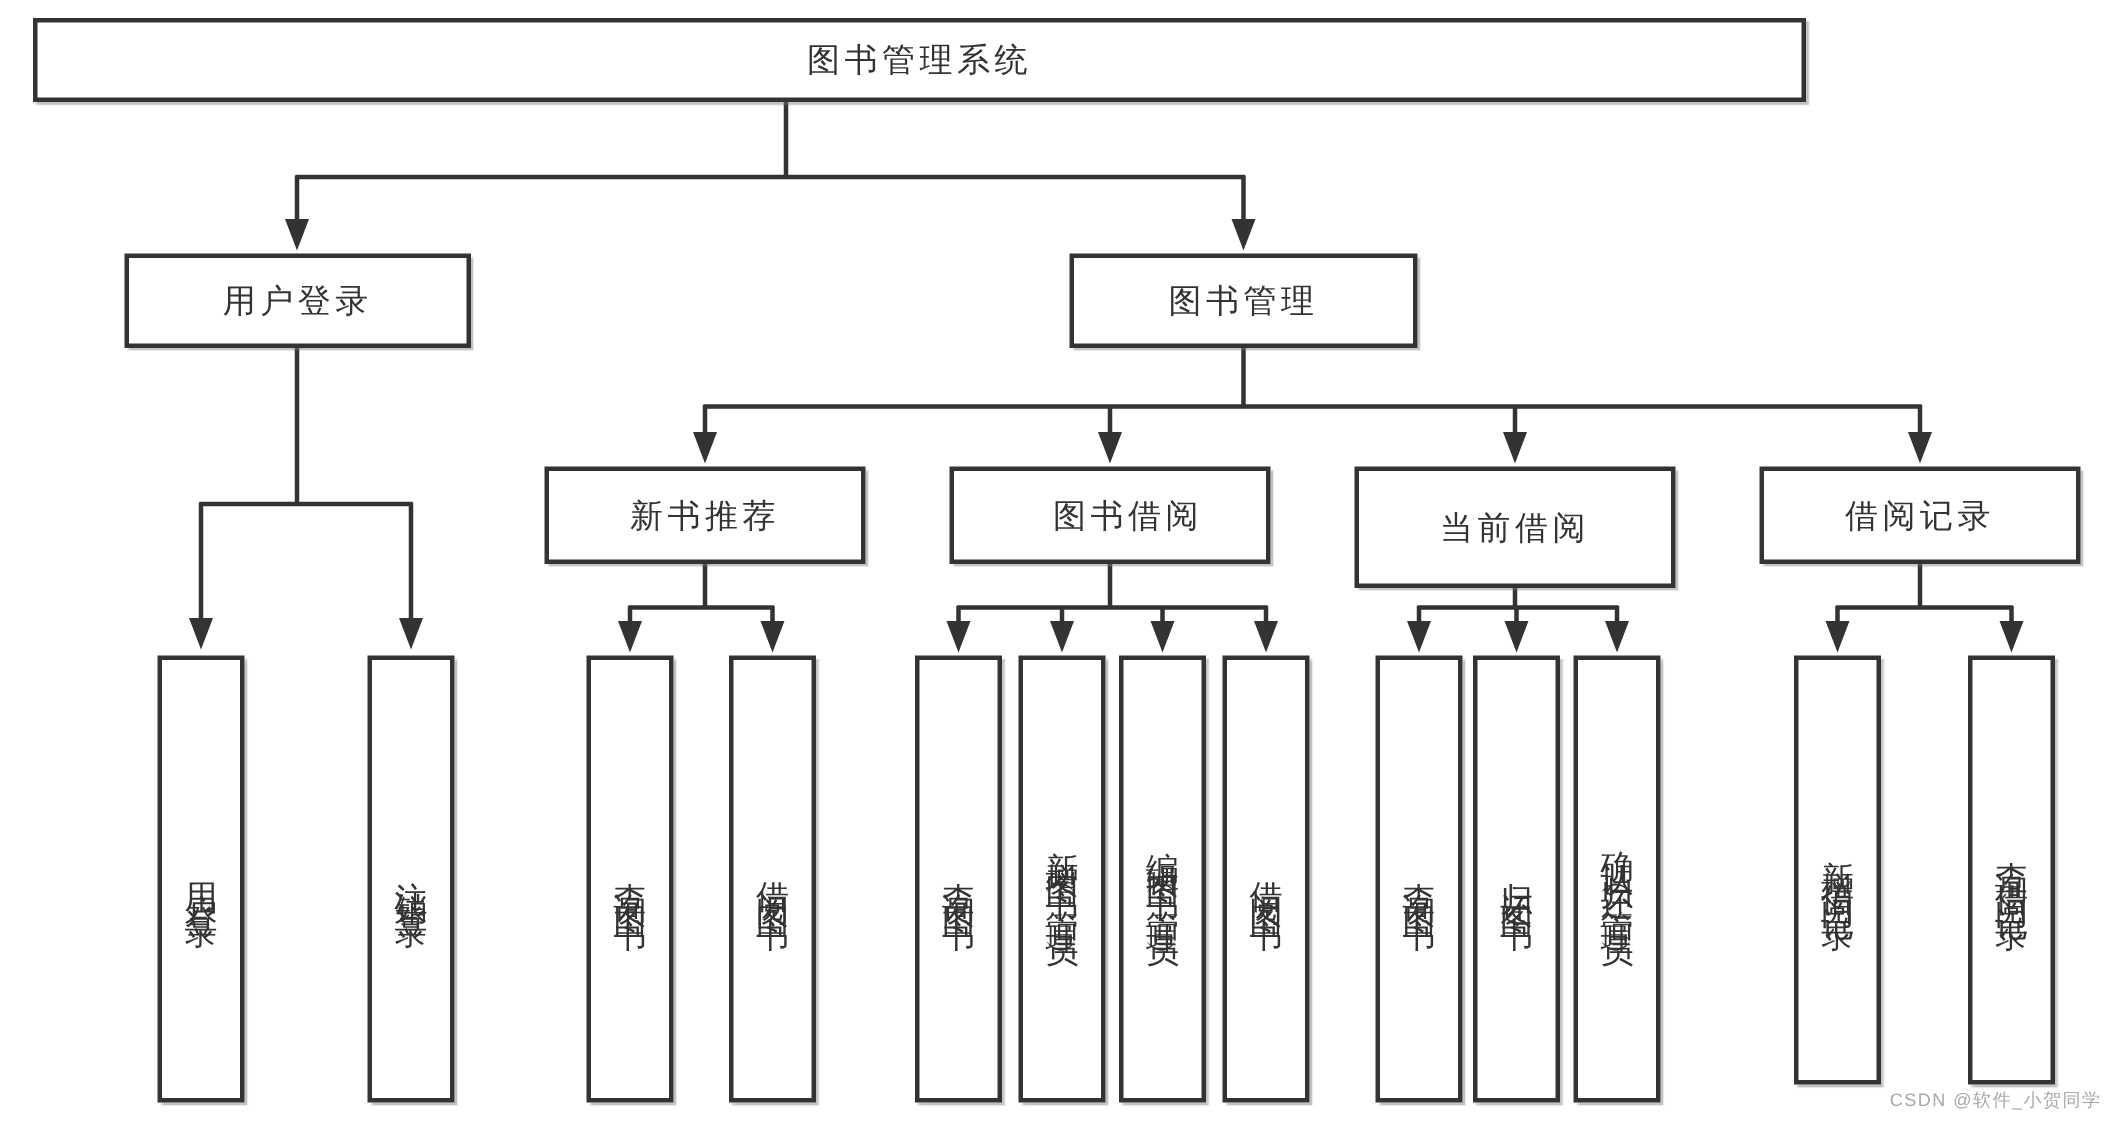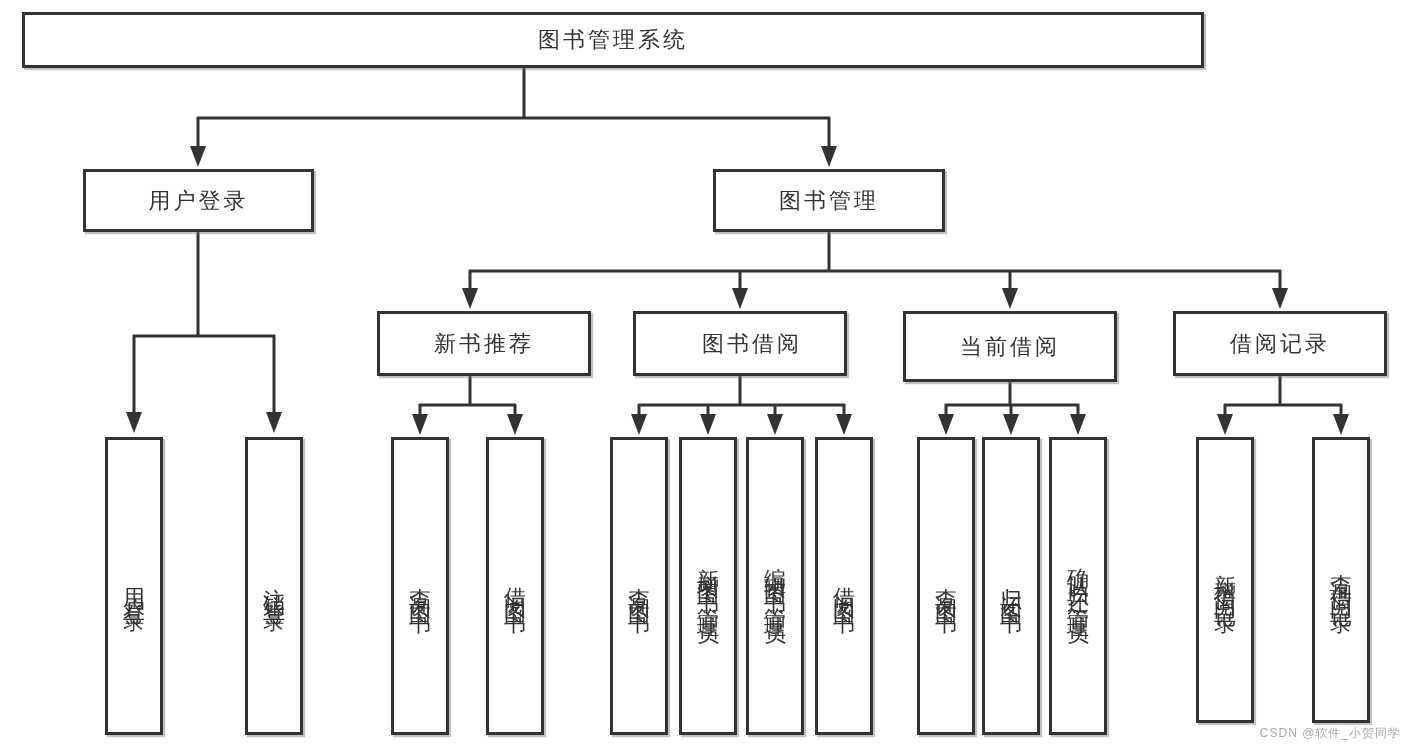--- a/index.html
+++ b/index.html
@@ -61,23 +61,23 @@
     font-size: 12px;
     color: rgba(158,158,158,0.9);
     letter-spacing: 1px;
     z-index: 5;
     white-space: nowrap;
   }
   
   #root-box   { left: 22px;  top: 12px;  width: 1182px; height: 56px; }
   #n-login    { left: 83px;  top: 169px; width: 231px; height: 63px; }
   #n-bookmgmt { left: 713px; top: 169px; width: 232px; height: 63px; }
-  #n-recommend{ left: 377px; top: 311px; width: 214px; height: 65px; }
+  #n-recommend{ left: 363px; top: 311px; width: 214px; height: 65px; }
   #n-borrow   { left: 633px; top: 311px; width: 214px; height: 65px; padding-left: 24px; }
-  #n-current  { left: 903px; top: 311px; width: 214px; height: 71px; align-items: center; }
+  #n-current  { left: 903px; top: 311px; width: 214px; height: 81px; align-items: center; }
   #n-records  { left: 1173px;top: 311px; width: 214px; height: 65px; }
   #lf-login-1 { left: 105px; }
   #lf-login-2 { left: 245px; }
   #lf-rec-1   { left: 391px; }
   #lf-rec-2   { left: 486px; }
   #lf-bor-1   { left: 610px; }
   #lf-bor-2   { left: 679px; }
   #lf-bor-3   { left: 746px; }
   #lf-bor-4   { left: 815px; }
   #lf-cur-1   { left: 917px; }

